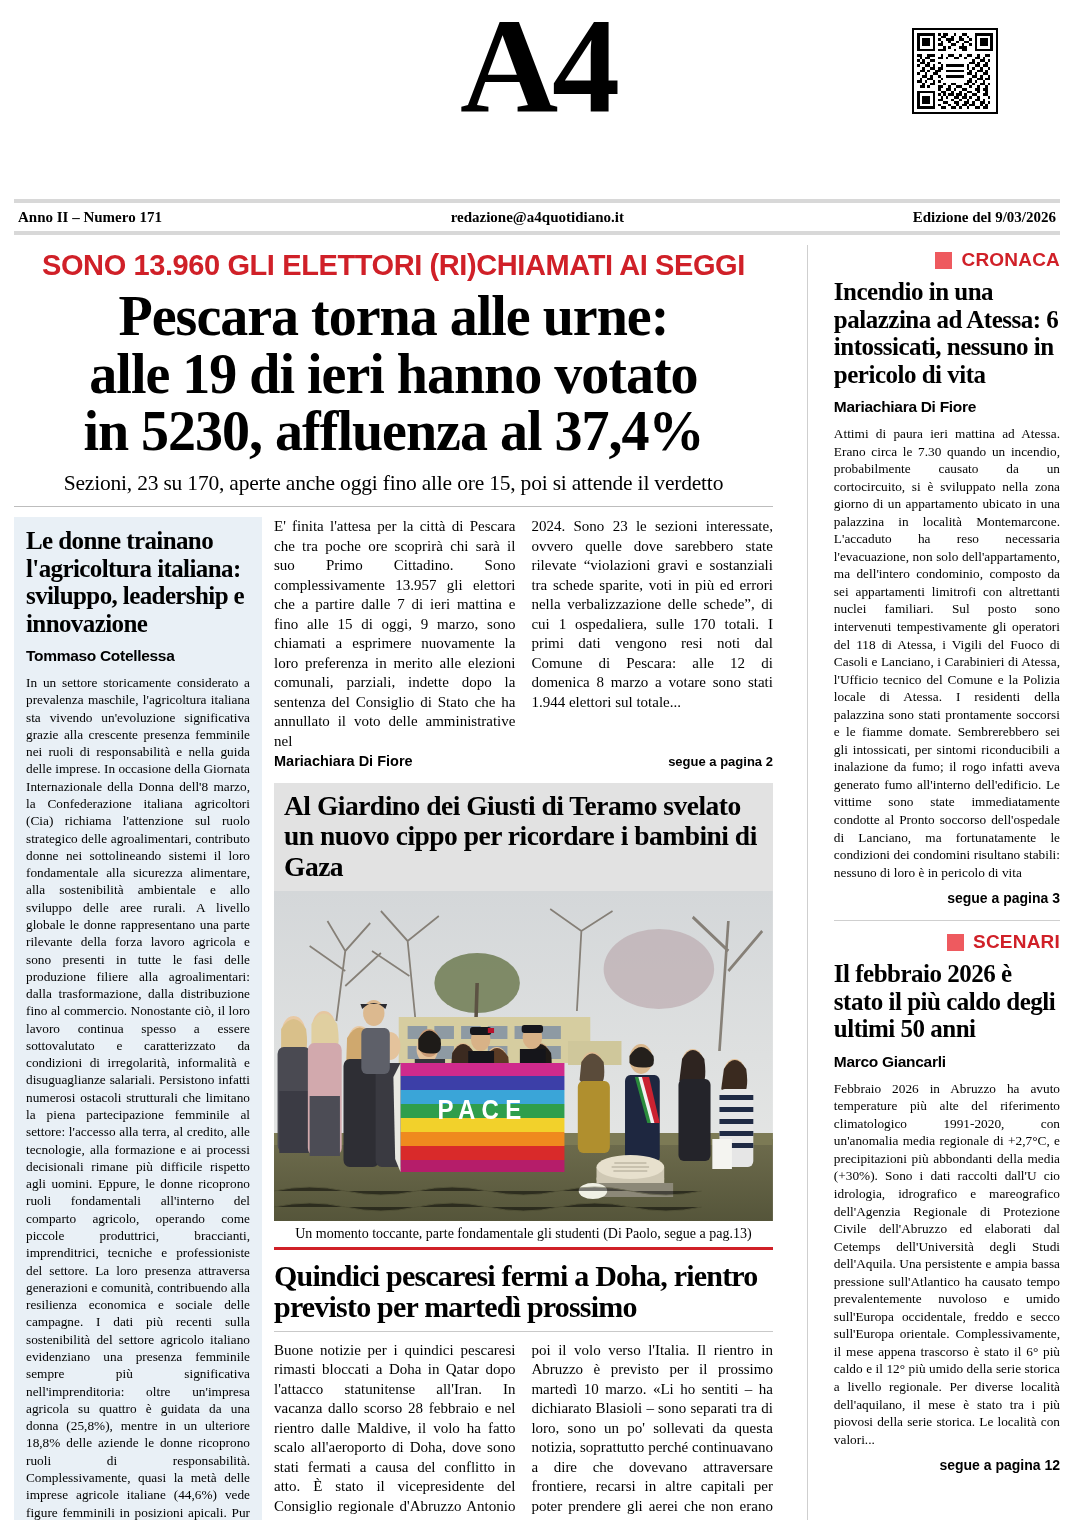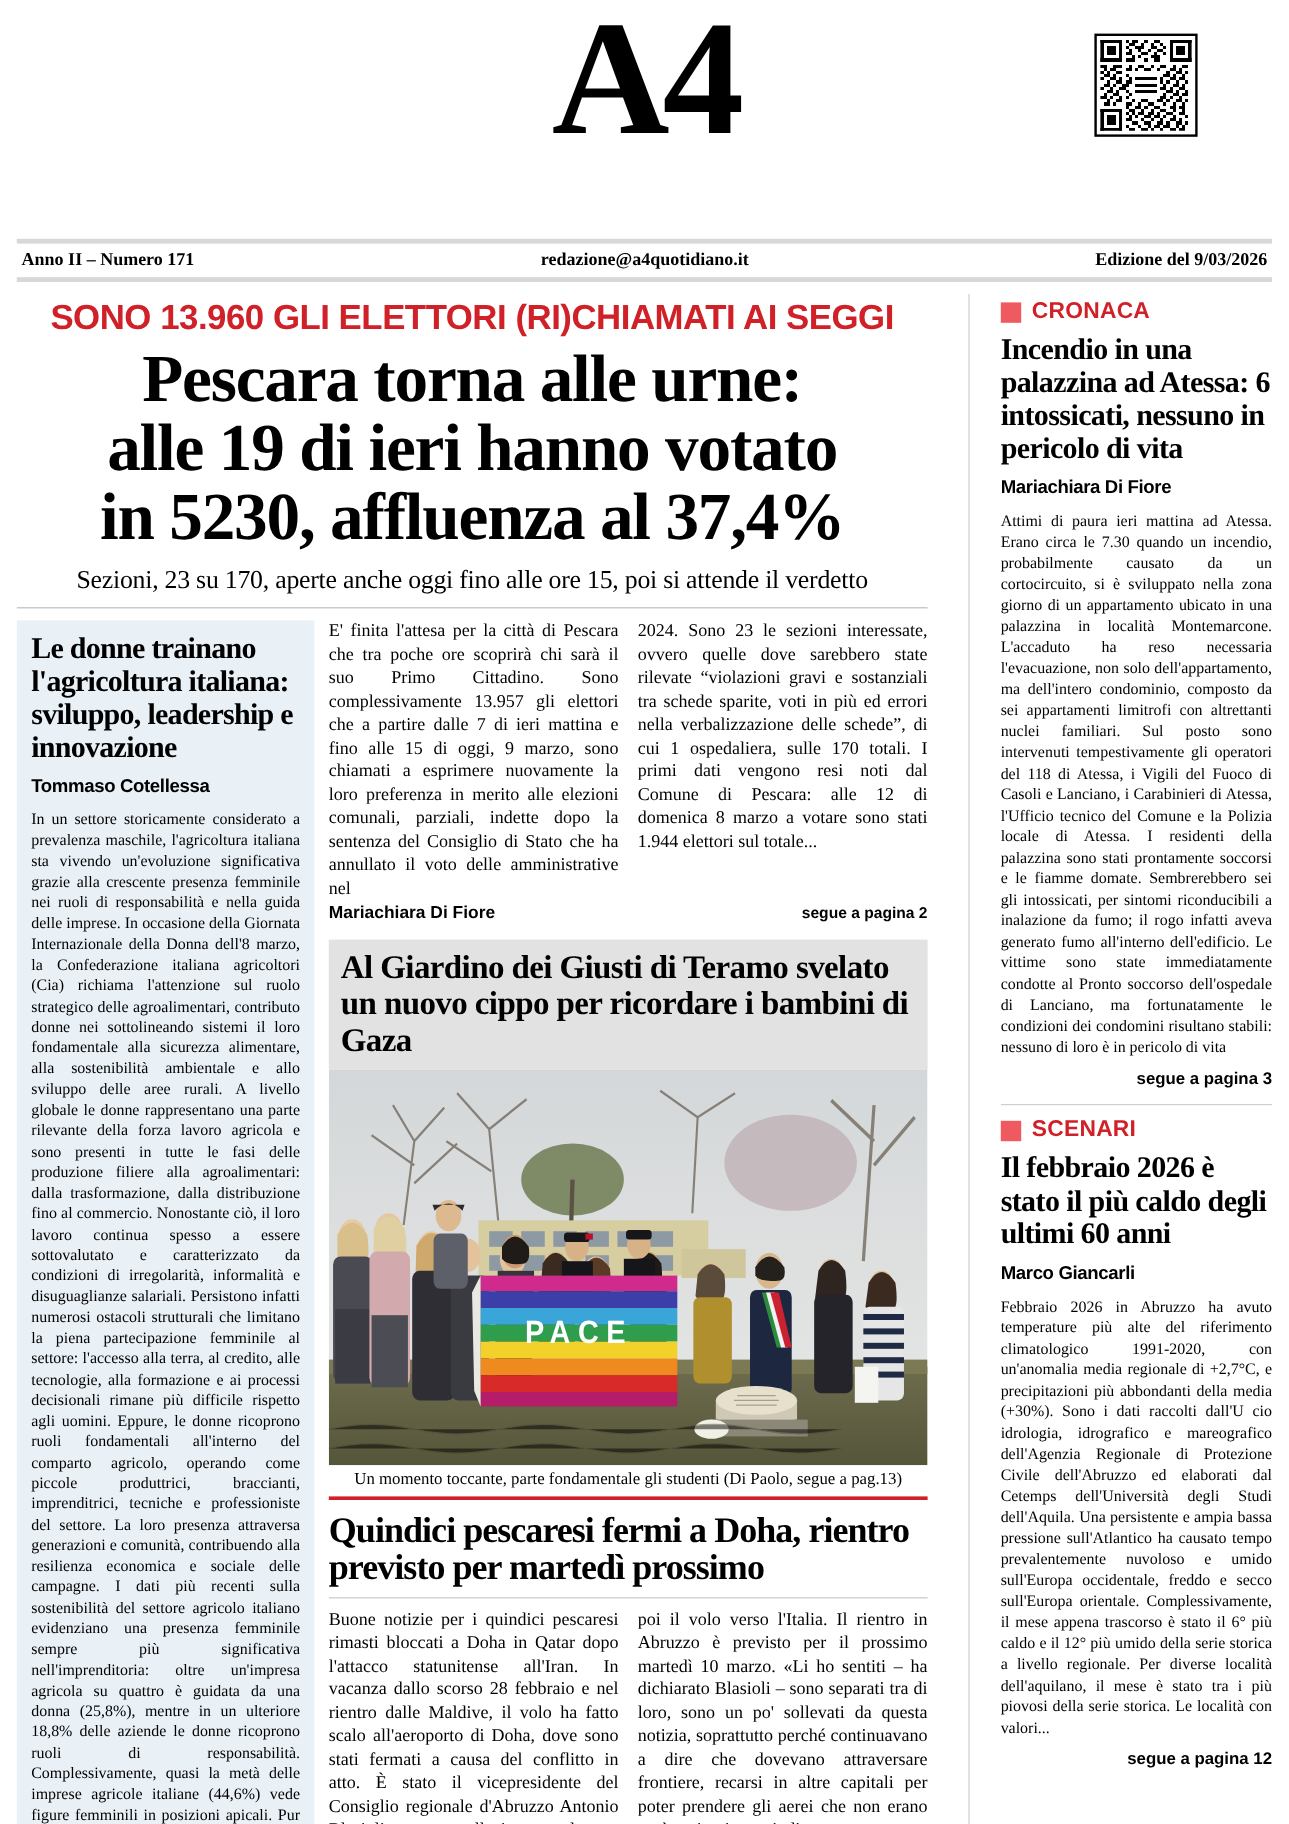--- a/index.html
+++ b/index.html
@@ -112,21 +112,21 @@
   }
   .sec-head {
     font-family:"Liberation Serif", serif; font-weight:700;
     font-size:30px; line-height:1.05; letter-spacing:-0.8px;
     margin-top:10px; padding-bottom:8px;
   }
   .hr-thin2 { height:1px; background:#c9c9c9; margin-bottom:9px; }
 
   
   .rail-sec { margin-bottom:6px; }
-  .rail-label { display:flex; align-items:center; gap:9px; margin:4px 0 7px 0; }
+  .rail-label { display:flex; align-items:center; gap:9px; margin:4px 0 7px 0;justify-content:flex-end; }
   .rail-sq { width:17px; height:17px; background:#ee5a5f; display:block; }
   .rail-label span.txt {
     font-family:"Liberation Sans", sans-serif; font-weight:700;
     font-size:19px; color:#d02028; letter-spacing:0.2px;
   }
   .rail-head {
     font-family:"Liberation Serif", serif; font-weight:700;
     font-size:25px; line-height:1.1; letter-spacing:-0.5px;
   }
   .rail-body { font-size:13.3px; line-height:1.32; text-align:justify; hyphens:auto; margin-top:8px; }
@@ -612,21 +612,21 @@
         <div class="segue">segue a pagina 3</div>
       </div>
 
       <div class="rail-div"></div>
 
       <div class="rail-sec">
         <div class="rail-label">
           <span class="rail-sq"></span>
           <span class="txt">SCENARI</span>
         </div>
-        <div class="rail-head">Il febbraio 2026 è stato il più caldo degli ultimi 60 anni</div>
+        <div class="rail-head">Il febbraio 2026 è stato il più caldo degli ultimi 50 anni</div>
         <div class="byline">Marco Giancarli</div>
         <div class="rail-body">Febbraio 2026 in Abruzzo ha avuto temperature più alte del riferimento climatologico 1991-2020, con un'anomalia media regionale di +2,7°C, e precipitazioni più abbondanti della media (+30%). Sono i dati raccolti dall'U cio idrologia, idrografico e mareografico dell'Agenzia Regionale di Protezione Civile dell'Abruzzo ed elaborati dal Cetemps dell'Università degli Studi dell'Aquila. Una persistente e ampia bassa pressione sull'Atlantico ha causato tempo prevalentemente nuvoloso e umido sull'Europa occidentale, freddo e secco sull'Europa orientale. Complessivamente, il mese appena trascorso è stato il 6° più caldo e il 12° più umido della serie storica a livello regionale. Per diverse località dell'aquilano, il mese è stato tra i più piovosi della serie storica. Le località con valori...</div>
         <div class="segue">segue a pagina 12</div>
       </div>
 
     </div>
   </div>
 </div>
 
 </body></html>

